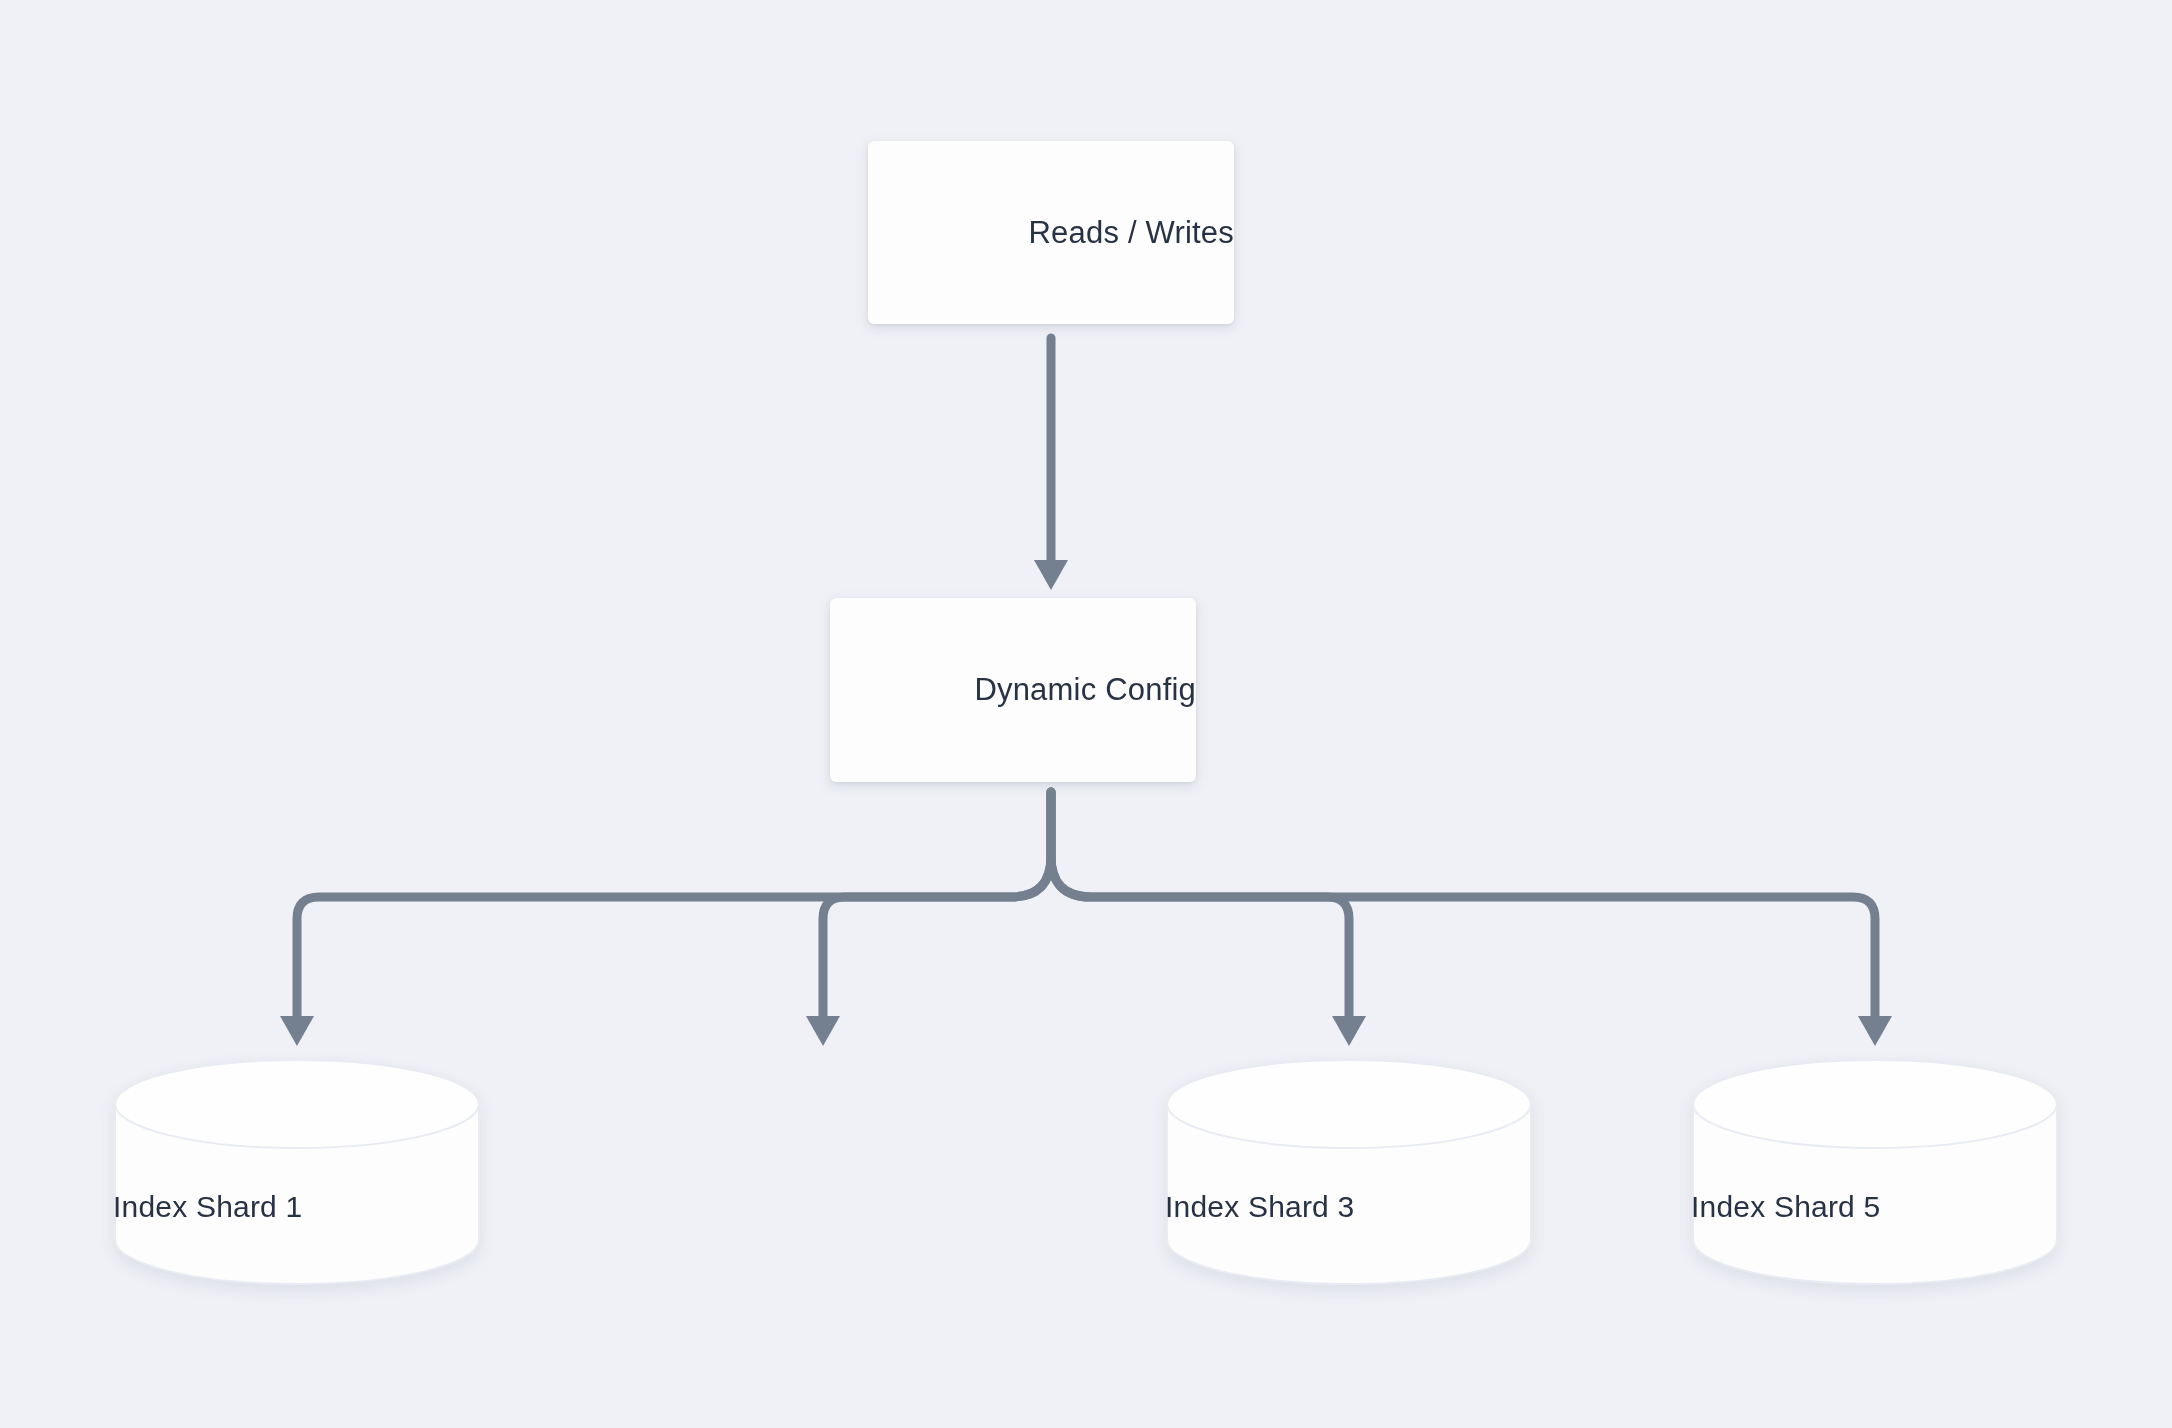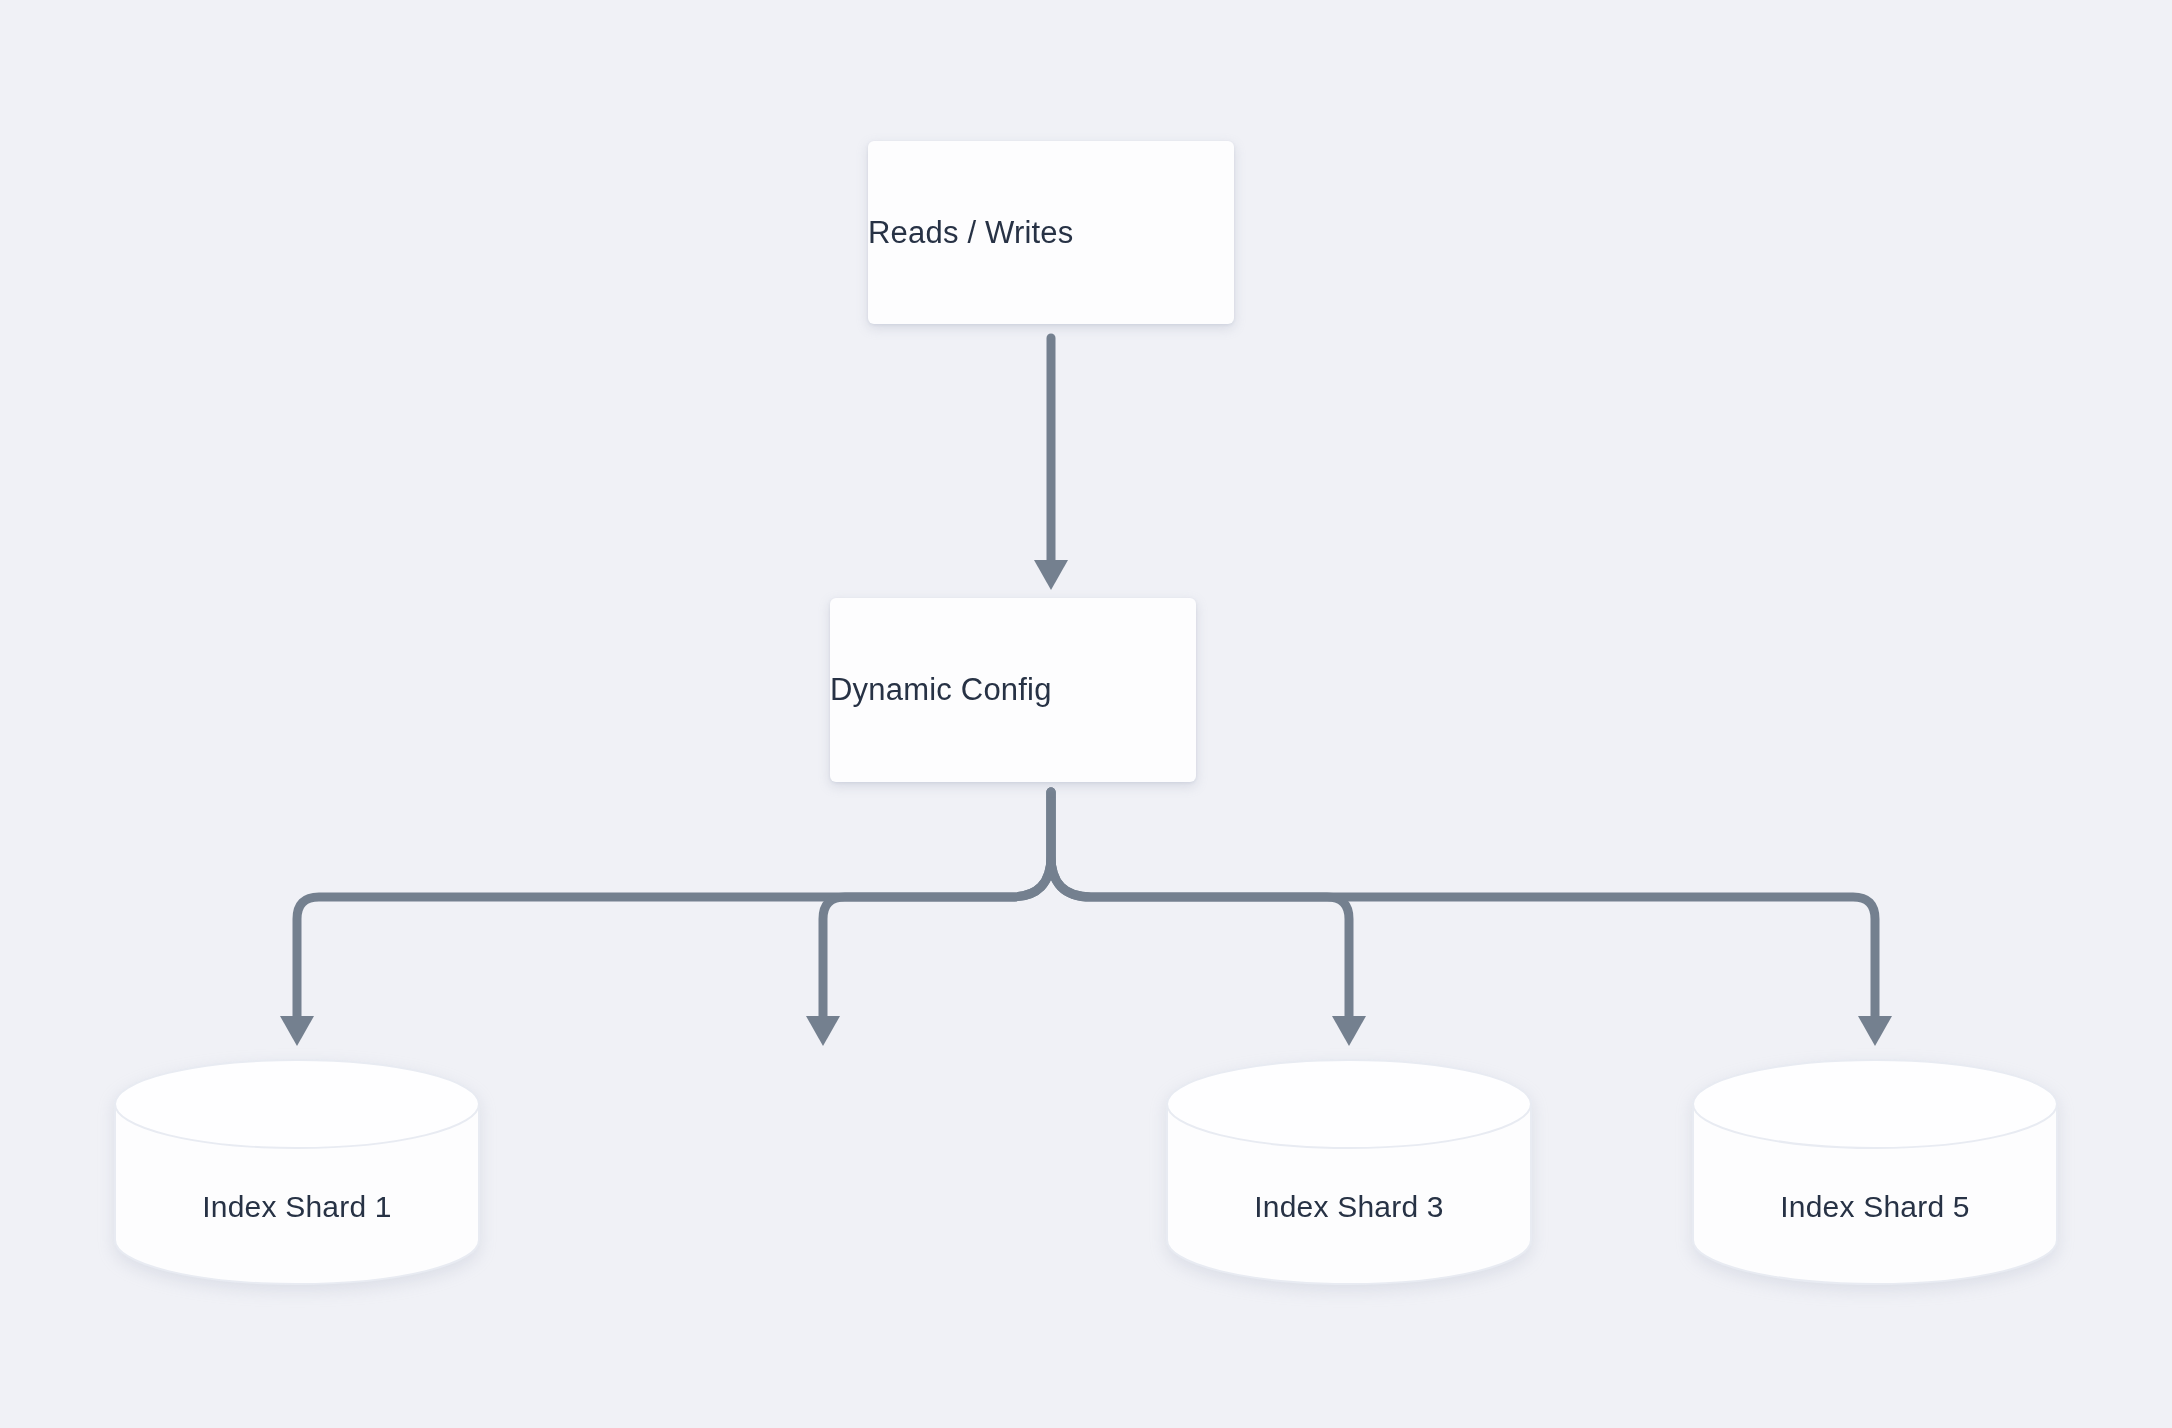--- a/index.html
+++ b/index.html
@@ -27,41 +27,40 @@
     stroke-linecap:round;
     stroke-linejoin:round;
   }
   .arrowhead{fill:var(--connector);stroke:none;}
   .node-box{
     position:absolute;
     width:366px;height:184px;
     background:var(--node-fill);
     border-radius:6px;
     box-shadow:0 4px 12px rgba(151,160,181,0.30), 0 1px 3px rgba(151,160,181,0.18);
-    display:flex;align-items:center;justify-content:flex-start;
+    display:flex;align-items:center;justify-content:flex-end;
   }
   .node-label{
     font-size:31px;
     letter-spacing:0.2px;
     color:var(--node-text);
     white-space:nowrap;
   }
   .cylinder{
     position:absolute;
     width:368px;height:228px;
   }
   .cylinder svg{
     position:absolute;left:0;top:0;
     filter:drop-shadow(0 6px 8px rgba(151,160,181,0.22));
   }
   .cyl-body{fill:var(--node-fill);stroke:var(--cylinder-stroke);stroke-width:2;}
   .cyl-lid{fill:#fefeff;stroke:var(--cylinder-stroke);stroke-width:2;}
   .cylinder .node-label{
     position:absolute;left:0;top:132px;width:100%;
-    text-align:center;
     font-size:30px;
   }
 </style>
 </head>
 <body>
 
 <div class="canvas">
 
   <svg class="connectors" viewBox="0 0 2172 1428" xmlns="http://www.w3.org/2000/svg" aria-hidden="true">
 

